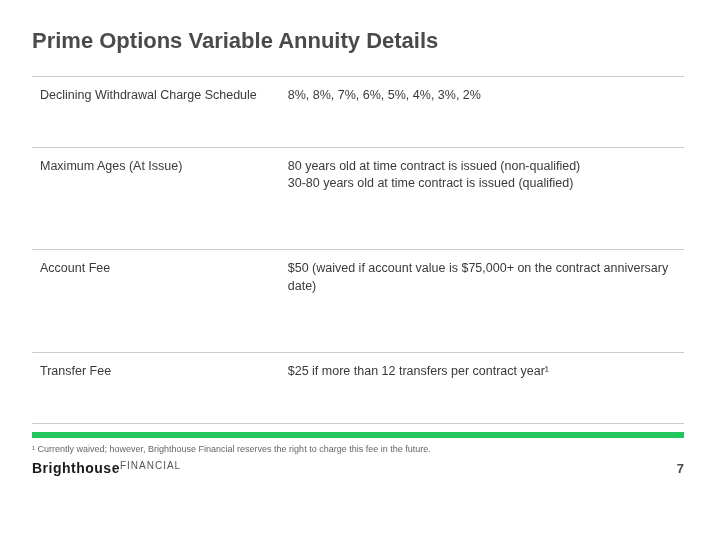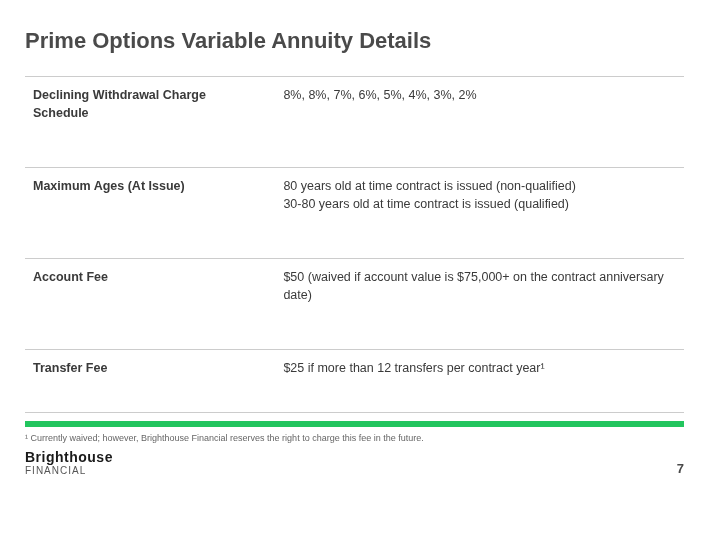--- a/index.html
+++ b/index.html
@@ -7,21 +7,21 @@
       width: 720px;
       height: 540px;
       background: #ffffff;
       font-family: Arial, sans-serif;
       position: relative;
       overflow: hidden;
     }
     .page {
       width: 720px;
       height: 496px;
-      padding: 28px 36px 20px 25px;
+      padding: 28px 36px 20px 32px;
       display: flex;
       flex-direction: column;
     }
     .page-title {
       font-size: 22px;
       font-weight: 700;
       color: #4a4a4a;
       margin-bottom: 22px;
     }
     .table {
@@ -37,21 +37,21 @@
     }
     .table td {
       padding: 10px 8px;
       font-size: 12.5px;
       color: #3a3a3a;
       vertical-align: top;
       line-height: 1.4;
     }
     .table td:first-child {
       width: 38%;
-      font-weight: 700;
+      font-weight: 400;
       padding-right: 20px;
     }
     .table td:last-child {
       width: 62%;
       font-weight: 400;
       margin-left: 41px;
     }
     .footnote-section {
       margin-top: 8px;
       border-top: 6px solid #22c55e;
@@ -62,21 +62,21 @@
       color: #666666;
     }
     .footer {
       display: flex;
       justify-content: space-between;
       align-items: flex-end;
       margin-top: 6px;
     }
     .logo-area {
       display: flex;
-      flex-direction: column;
+      flex-direction: row;
     }
     .logo-brighthouse {
       font-size: 14px;
       font-weight: 800;
       color: #1a1a1a;
       letter-spacing: 0.5px;
     }
     .logo-financial {
       font-size: 10px;
       color: #555;

